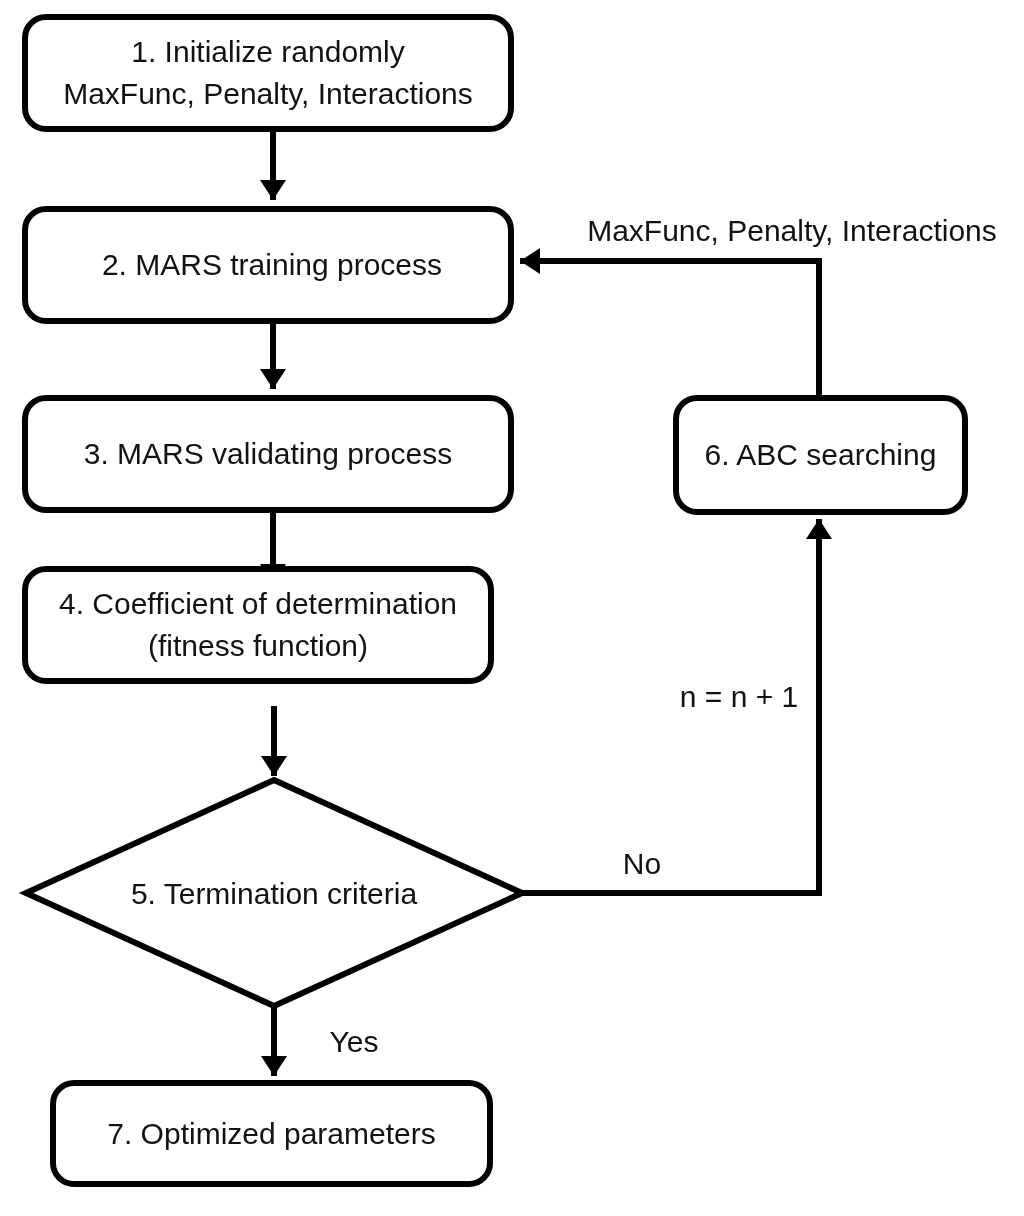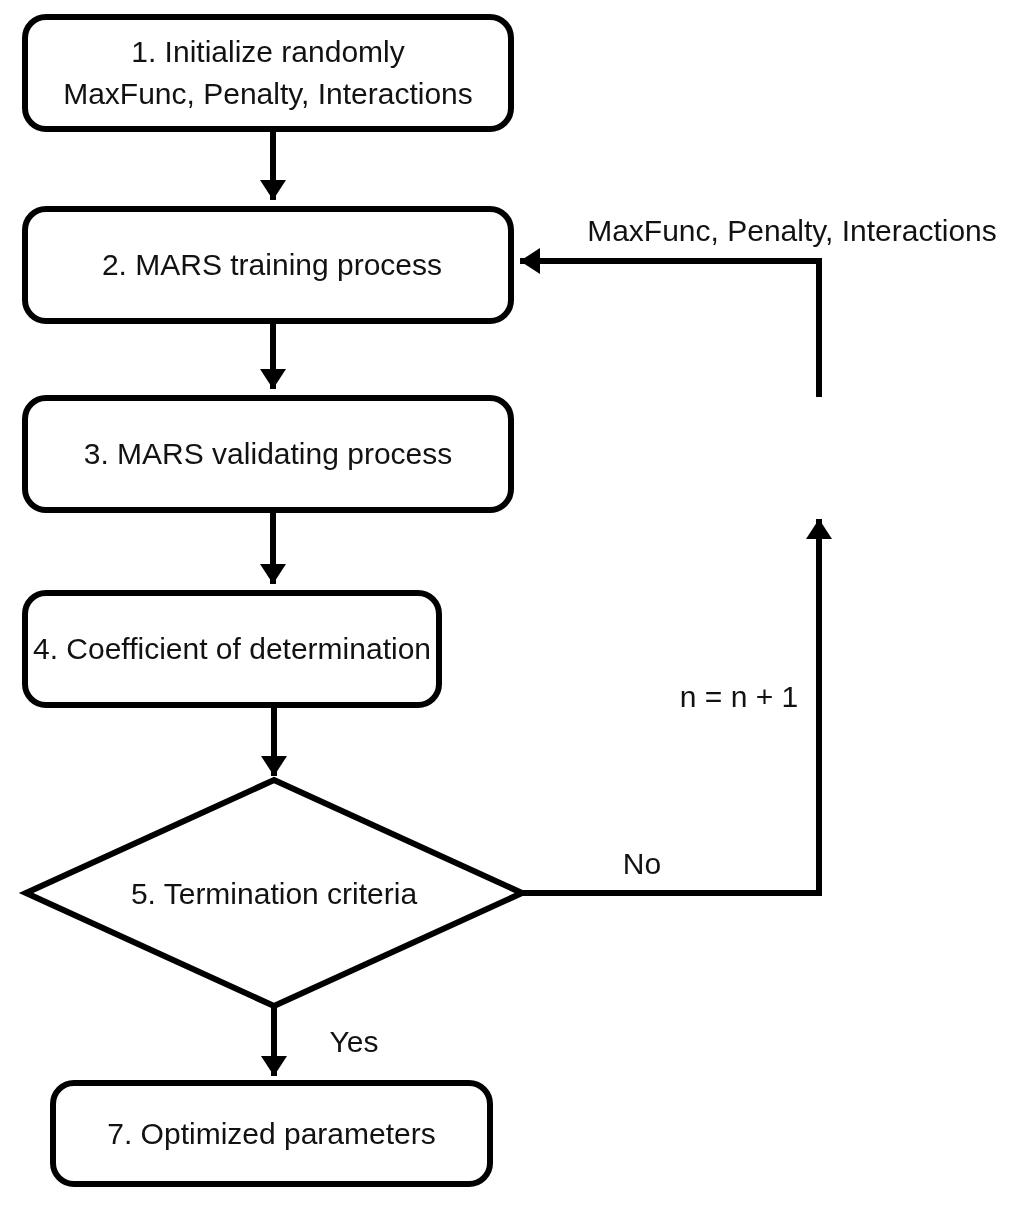--- a/index.html
+++ b/index.html
@@ -80,26 +80,30 @@
   </div>
 
   <div class="node" style="left:22px; top:206px; width:492px; height:118px;padding-left:8px;">
     <span>2. MARS training process</span>
   </div>
 
   <div class="node" style="left:22px; top:395px; width:492px; height:118px;">
     <span>3. MARS validating process</span>
   </div>
 
-  <div class="node" style="left:22px; top:590px; width:420px; height:118px;">
+  <div class="node" style="left:22px; top:566px; width:472px; height:118px;">
     <span>4. Coefficient of determination</span>
+    <span>(fitness function)</span>
   </div>
 
   <div class="flabel" style="left:274px; top:894px;">5. Termination criteria</div>
 
+  <div class="node" style="left:673px; top:395px; width:295px; height:120px;">
+    <span>6. ABC searching</span>
+  </div>
 
   <div class="node" style="left:50px; top:1080px; width:443px; height:107px;">
     <span>7. Optimized parameters</span>
   </div>
 
   <div class="flabel" style="left:792px; top:231px;">MaxFunc, Penalty, Interactions</div>
 
   <div class="flabel" style="left:739px; top:697px;">n = n + 1</div>
 
   <div class="flabel" style="left:642px; top:864px;">No</div>

